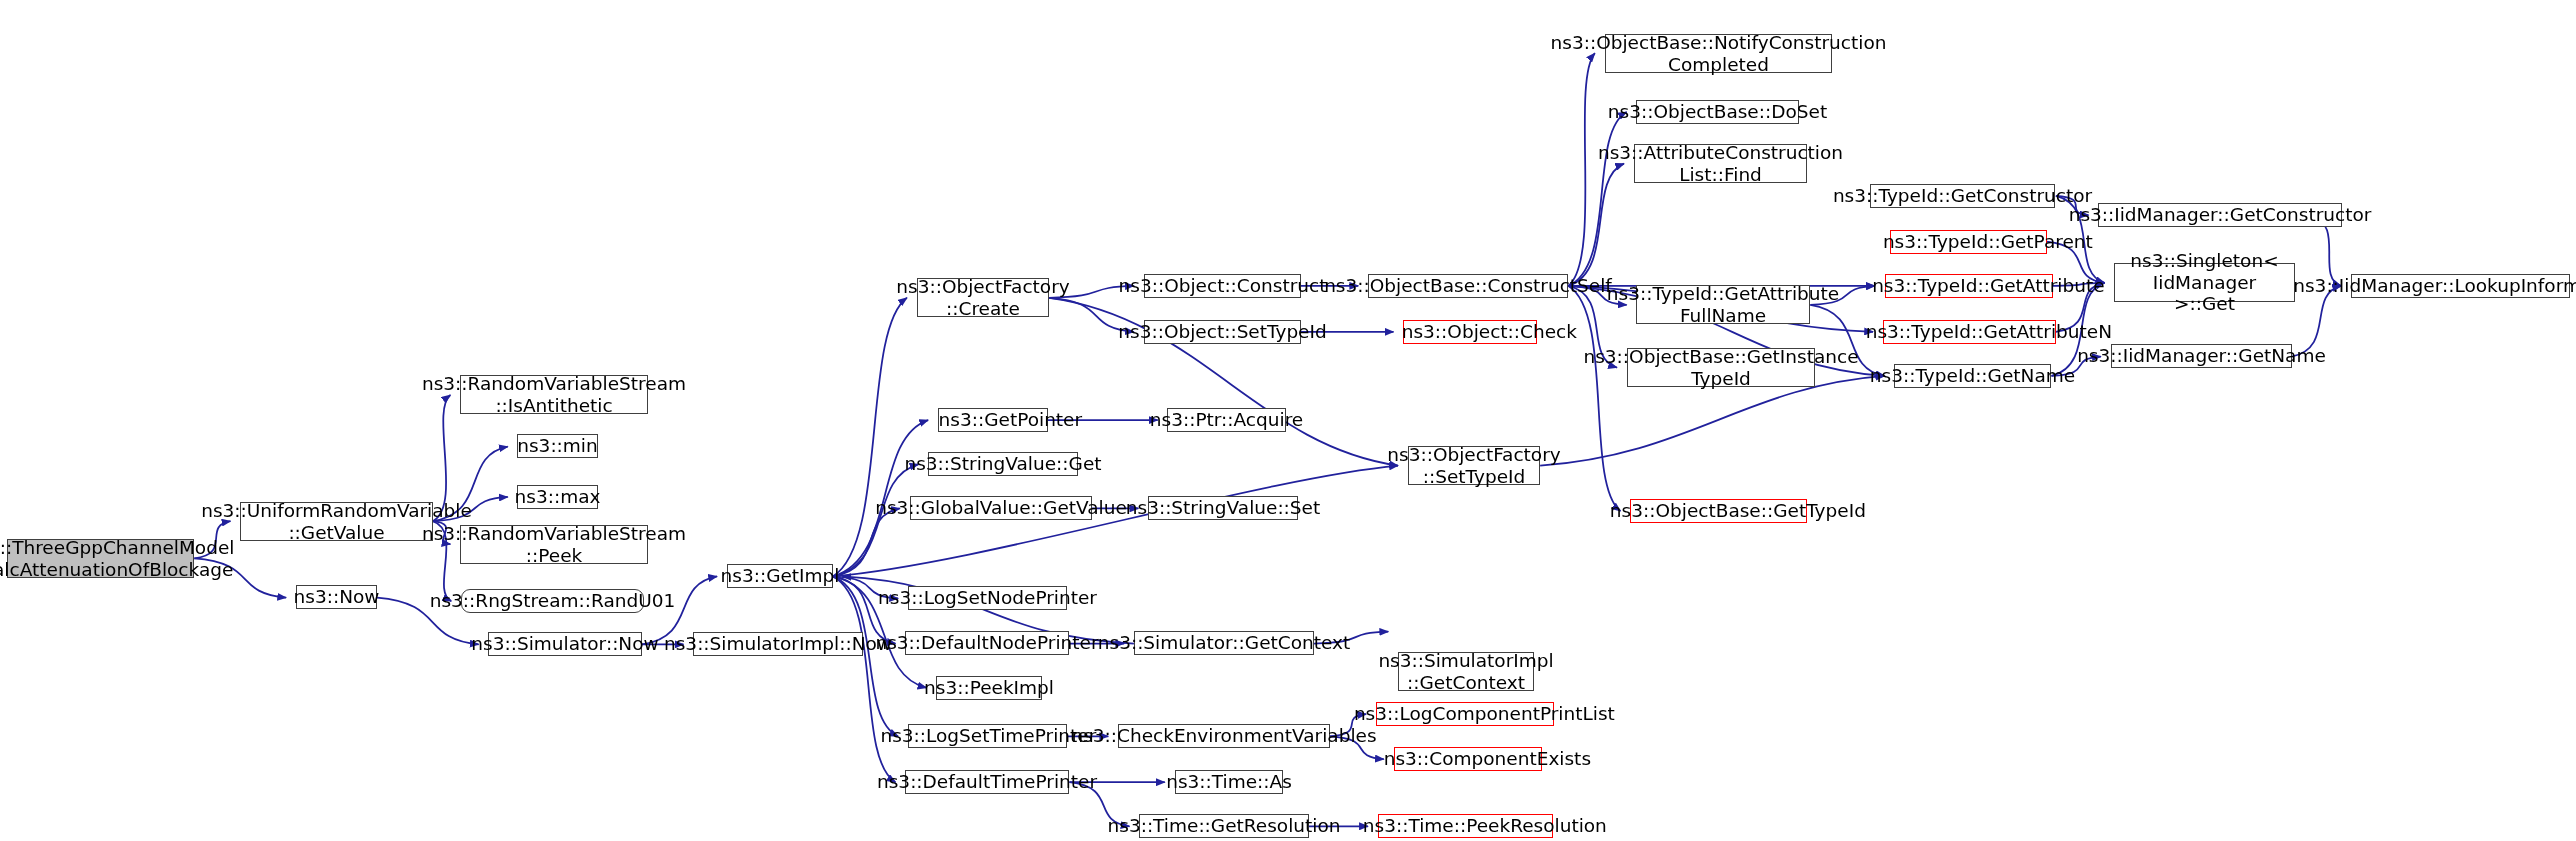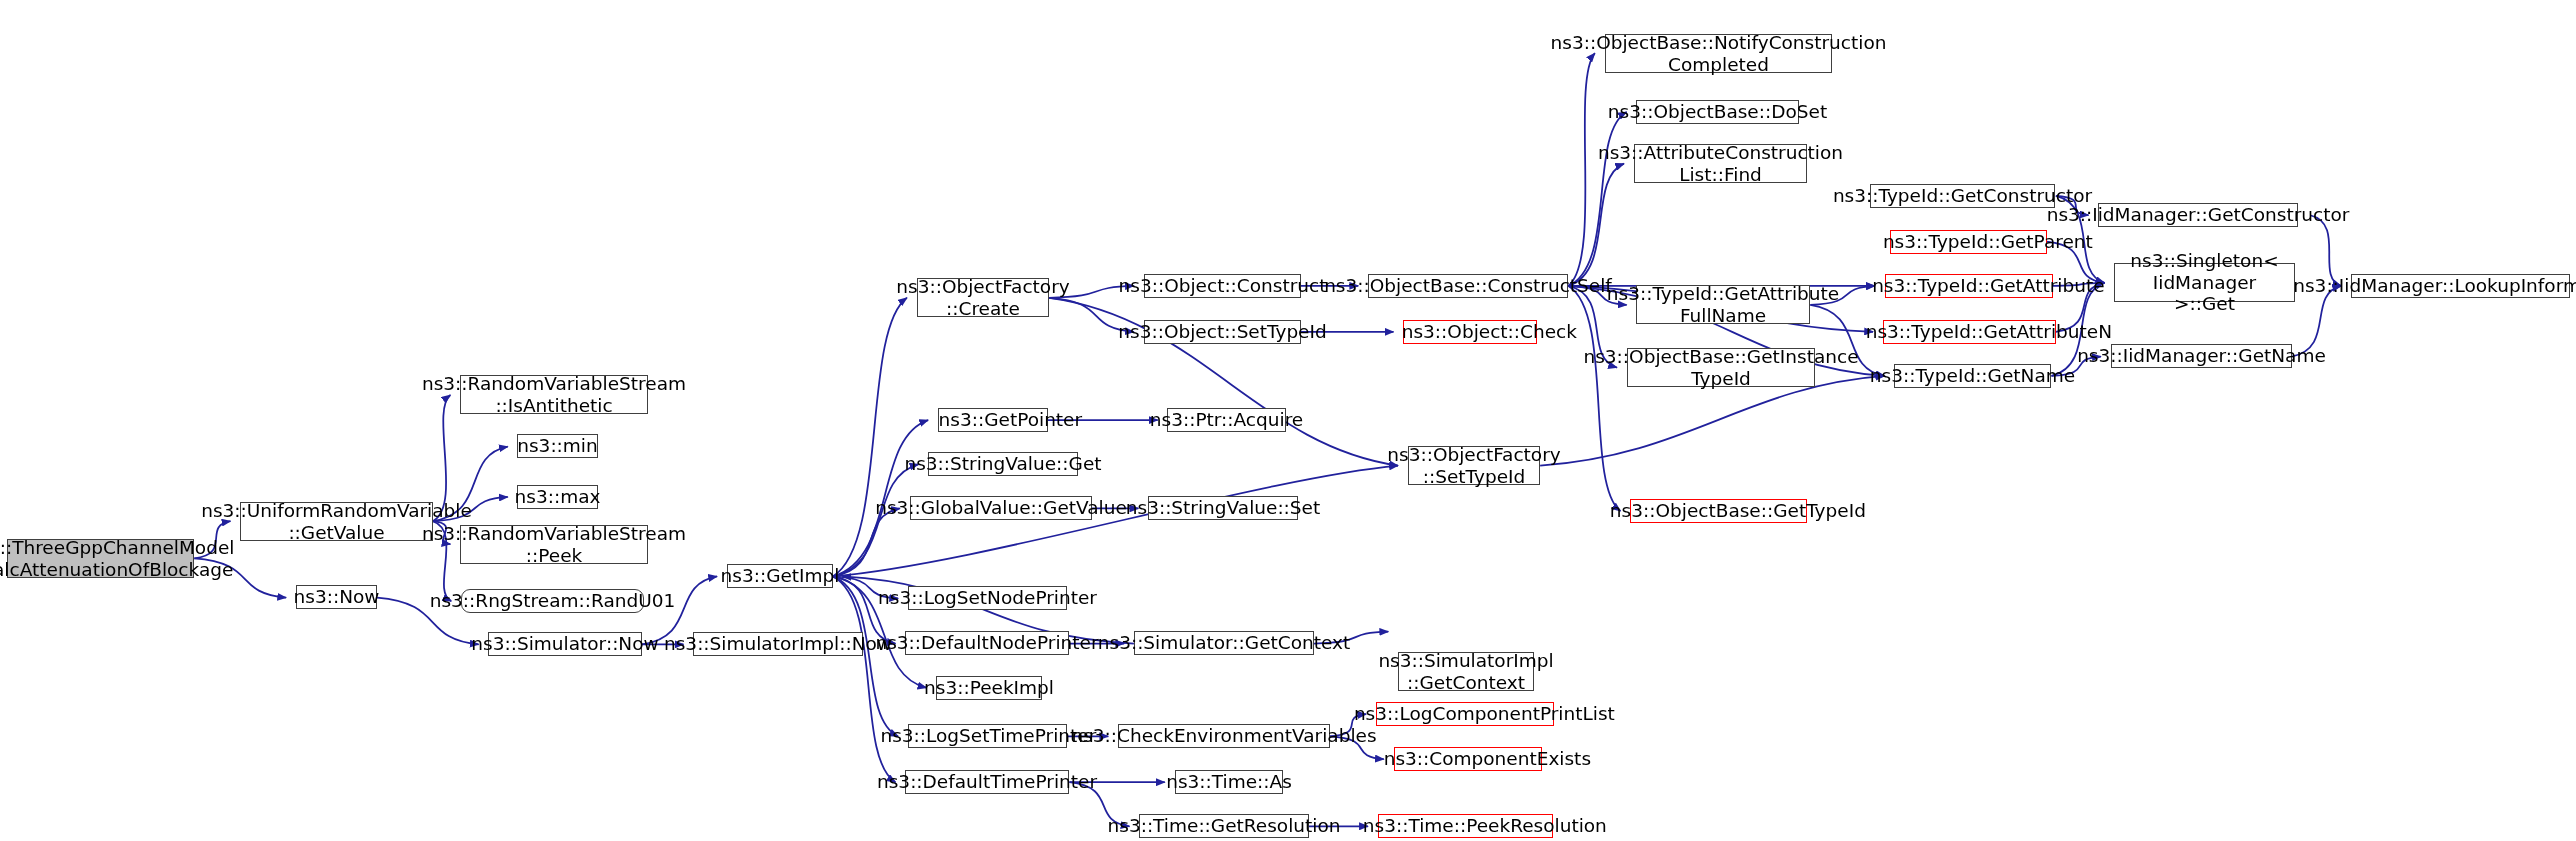--- a/index.html
+++ b/index.html
@@ -115,21 +115,21 @@
       <div class="node thick" style="left: 1627px; top: 348px; width: 188px; height: 39px;"><span>ns3::ObjectBase::GetInstance
 TypeId</span></div>
       <div class="node thick" style="left: 1870px; top: 184px; width: 185px; height: 24px;"><span>ns3::TypeId::GetConstructor</span></div>
       <div class="node red" style="left: 1890px; top: 230px; width: 157px; height: 24px;"><span>ns3::TypeId::GetParent</span></div>
       <div class="node red" style="left: 1885px; top: 274px; width: 168px; height: 24px;"><span>ns3::TypeId::GetAttribute</span></div>
       <div class="node red" style="left: 1883px; top: 320px; width: 173px; height: 24px;"><span>ns3::TypeId::GetAttributeN</span></div>
       <div class="node thick" style="left: 1894px; top: 364px; width: 157px; height: 24px;"><span>ns3::TypeId::GetName</span></div>
       <div class="node red" style="left: 1630px; top: 499px; width: 177px; height: 24px;"><span>ns3::ObjectBase::GetTypeId</span></div>
       <div class="node thick" style="left: 2114px; top: 263px; width: 181px; height: 39px;"><span>ns3::Singleton&lt; IidManager
 &gt;::Get</span></div>
-      <div class="node thick" style="left: 2098px; top: 203px; width: 200px; height: 24px;"><span>ns3::IidManager::GetConstructor</span></div>
+      <div class="node thick" style="left: 2098px; top: 203px; width: 244px; height: 24px;"><span>ns3::IidManager::GetConstructor</span></div>
       <div class="node thick" style="left: 2111px; top: 344px; width: 181px; height: 24px;"><span>ns3::IidManager::GetName</span></div>
       <div class="node thick" style="left: 2351px; top: 274px; width: 219px; height: 24px;"><span>ns3::IidManager::LookupInformation</span></div>
       <div class="node thick" style="left: 1408px; top: 446px; width: 132px; height: 39px;"><span>ns3::ObjectFactory
 ::SetTypeId</span></div>
       <div class="node thick" style="left: 938px; top: 408px; width: 110px; height: 24px; padding-left: 40px;"><span>ns3::GetPointer</span></div>
       <div class="node thick" style="left: 1167px; top: 408px; width: 119px; height: 24px;"><span>ns3::Ptr::Acquire</span></div>
       <div class="node thick" style="left: 928px; top: 452px; width: 150px; height: 24px;"><span>ns3::StringValue::Get</span></div>
       <div class="node thick" style="left: 910px; top: 496px; width: 182px; height: 24px;"><span>ns3::GlobalValue::GetValue</span></div>
       <div class="node thick" style="left: 1148px; top: 496px; width: 150px; height: 24px;"><span>ns3::StringValue::Set</span></div>
       <div class="node thick" style="left: 908px; top: 586px; width: 159px; height: 24px;"><span>ns3::LogSetNodePrinter</span></div>

